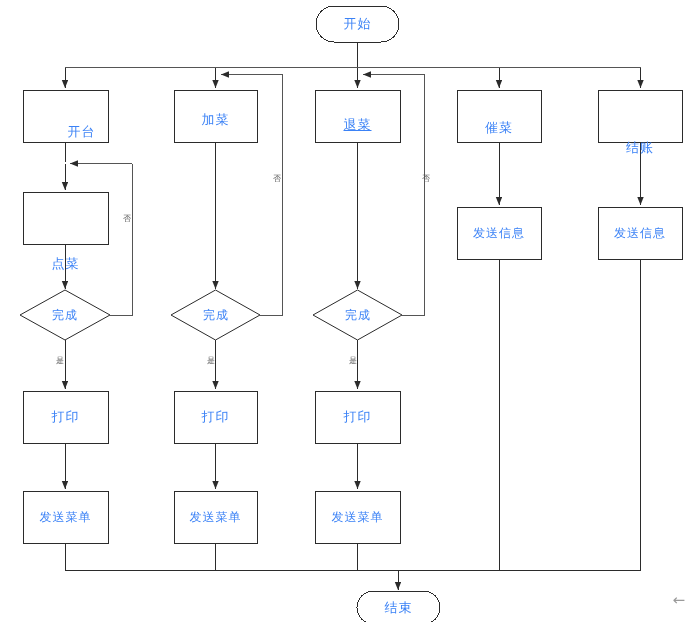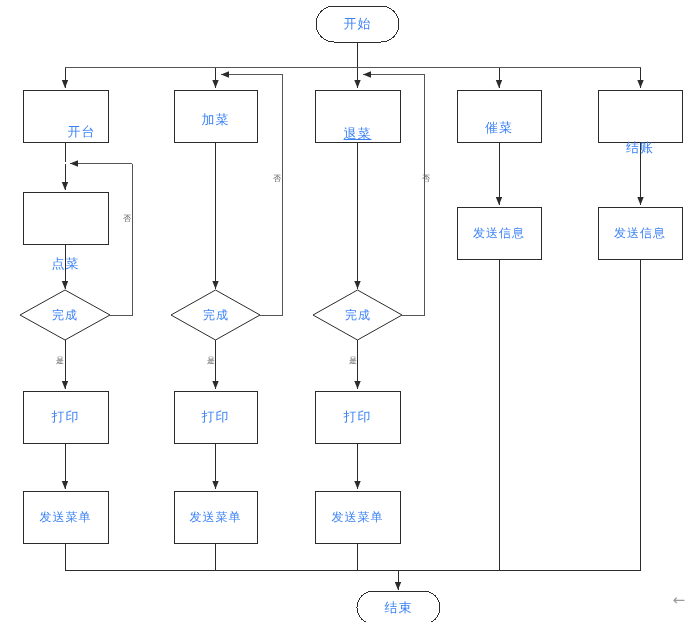--- a/index.html
+++ b/index.html
@@ -165,21 +165,21 @@
   <div class="node-label" style="left:23px; top:192px; width:85px; height:52px;margin-top:46px;">点菜</div>
   <div class="node-label" style="left:33px; top:300px; width:64px; height:30px; font-size:12px;">完成</div>
   <div class="node-label" style="left:23px; top:391px; width:85px; height:52px;">打印</div>
   <div class="node-label" style="left:23px; top:491px; width:85px; height:52px; font-size:12px;">发送菜单</div>
 
   <div class="node-label" style="left:174px; top:94px; width:83px; height:52px;">加菜</div>
   <div class="node-label" style="left:184px; top:300px; width:64px; height:30px; font-size:12px;">完成</div>
   <div class="node-label" style="left:174px; top:391px; width:83px; height:52px;">打印</div>
   <div class="node-label" style="left:174px; top:491px; width:83px; height:52px; font-size:12px;">发送菜单</div>
 
-  <div class="node-label" style="left:315px; top:108px; width:85px; height:52px;text-decoration:underline;">退菜</div>
+  <div class="node-label" style="left:315px; top:99px; width:85px; height:52px;text-decoration:underline;">退菜</div>
   <div class="node-label" style="left:326px; top:300px; width:64px; height:30px; font-size:12px;">完成</div>
   <div class="node-label" style="left:315px; top:391px; width:85px; height:52px;">打印</div>
   <div class="node-label" style="left:315px; top:491px; width:85px; height:52px; font-size:12px;">发送菜单</div>
 
   <div class="node-label" style="left:457px; top:102px; width:84px; height:52px;">催菜</div>
   <div class="node-label" style="left:457px; top:207px; width:84px; height:52px; font-size:12px;">发送信息</div>
 
   <div class="node-label" style="left:598px; top:90px; width:84px; height:52px;margin-top:32px;">结账</div>
   <div class="node-label" style="left:598px; top:207px; width:84px; height:52px; font-size:12px;">发送信息</div>
 

